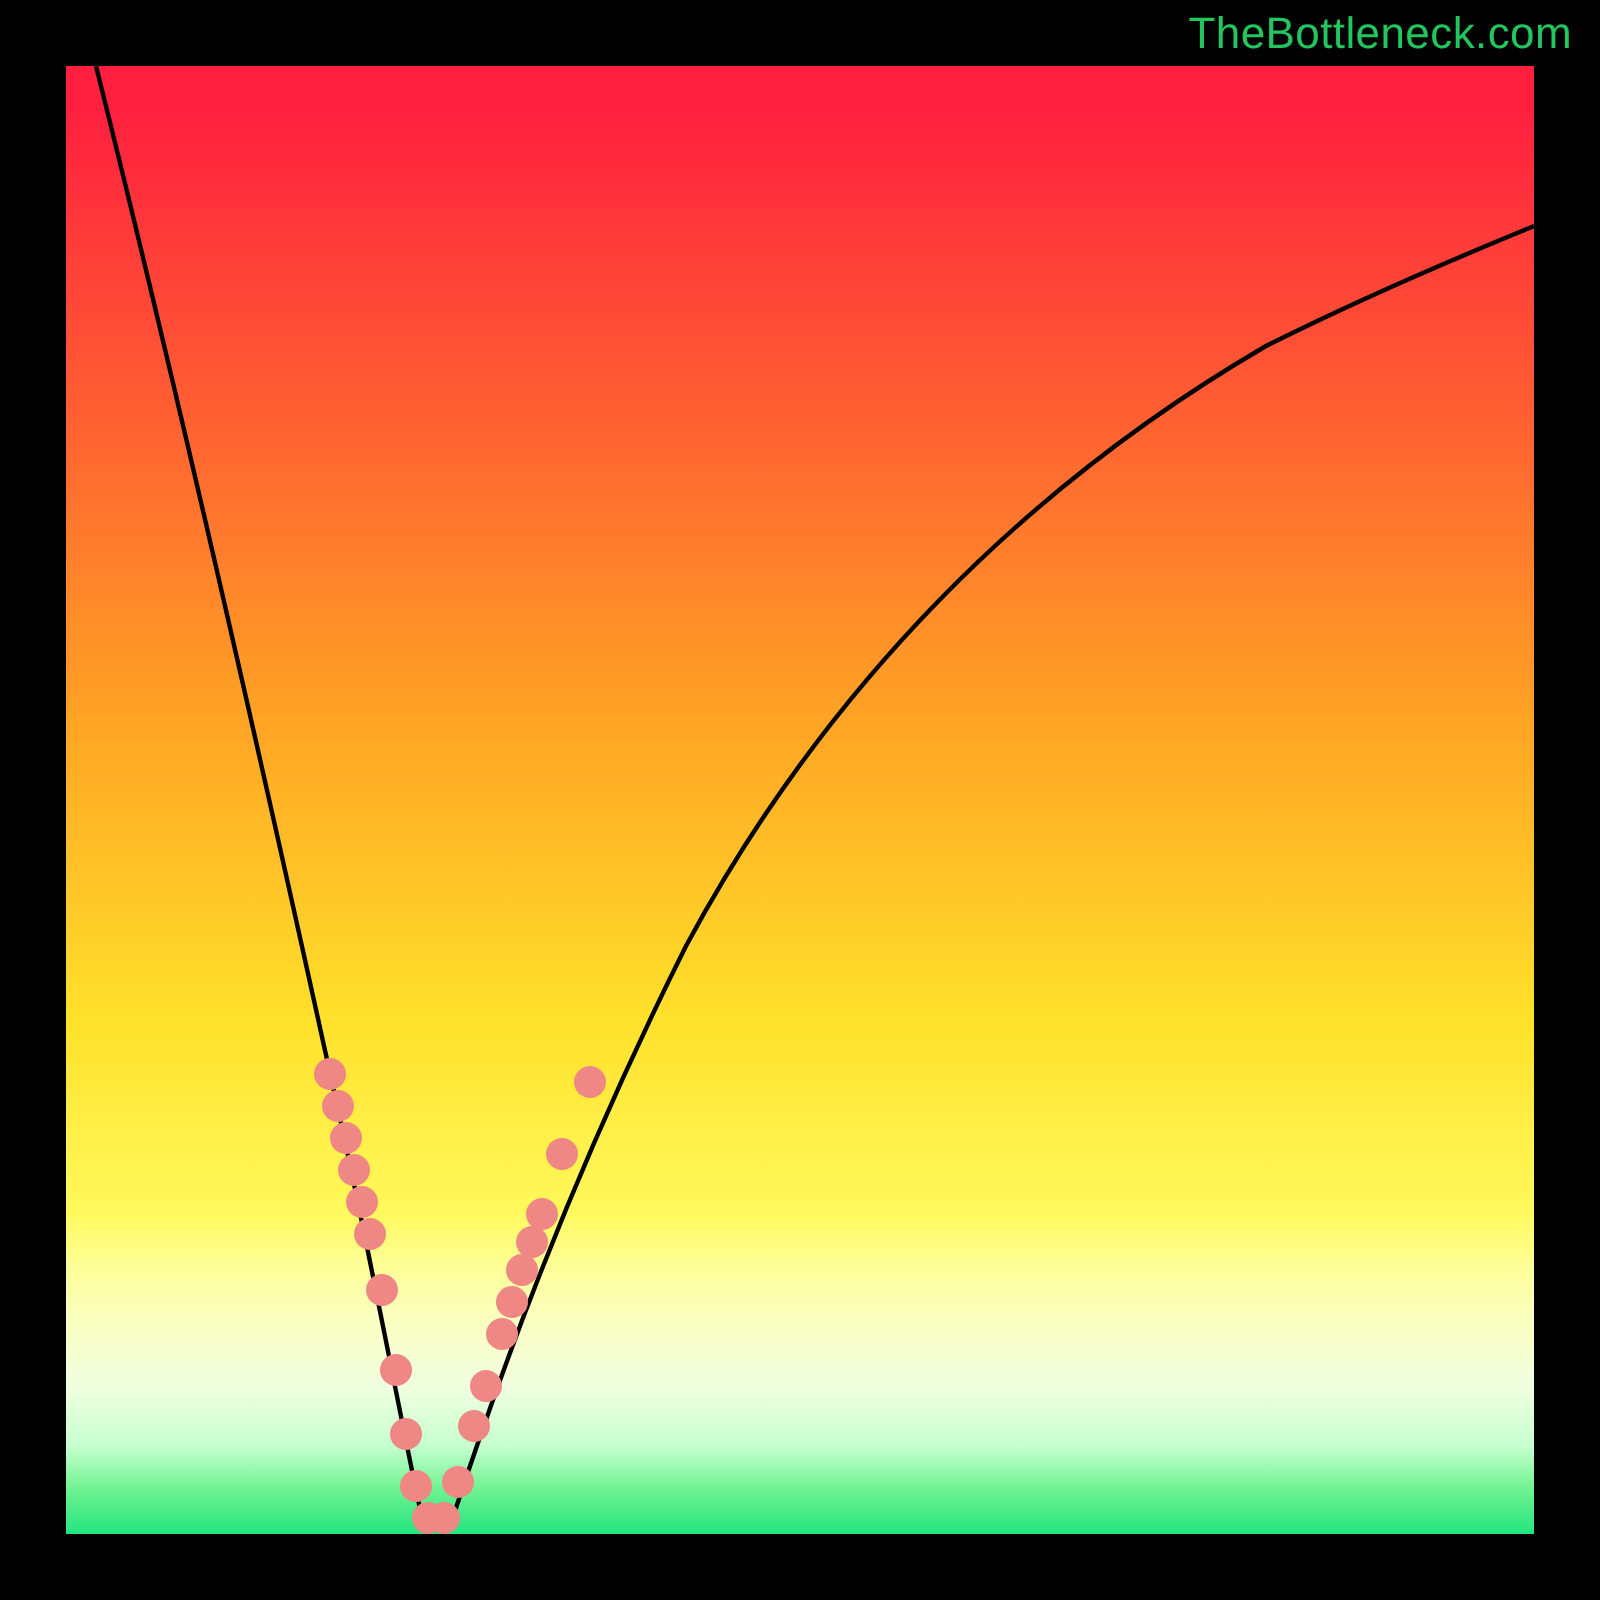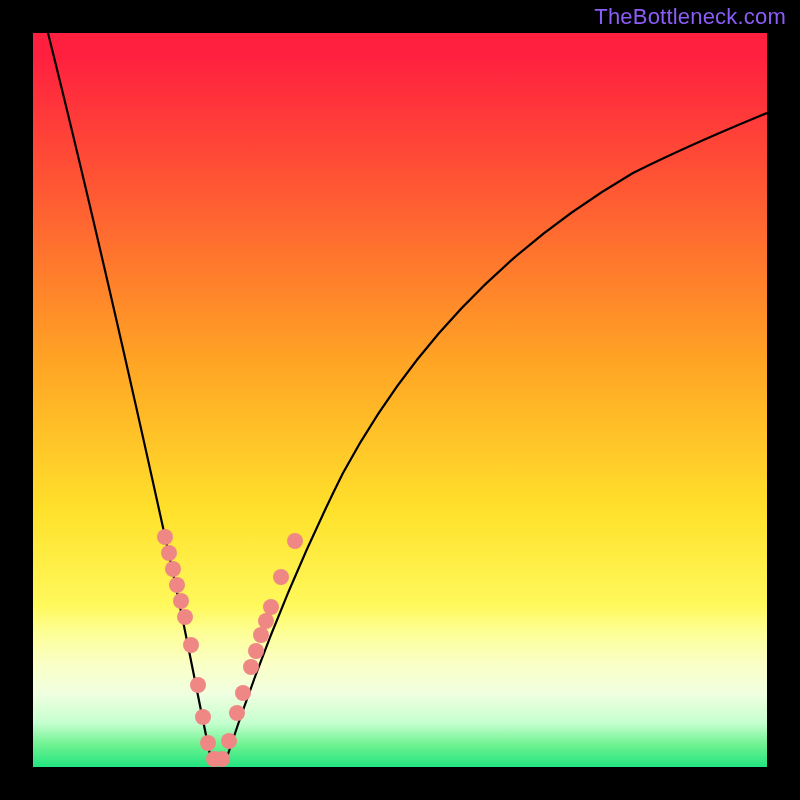--- a/index.html
+++ b/index.html
@@ -43,21 +43,21 @@
     inset: 0;
     pointer-events: none;
   }
   .watermark {
     position: absolute;
     top: 4px;
     right: 14px;
     font-size: 22px;
     letter-spacing: 0.2px;
     font-weight: 400;
-    color: #8b5cf6;
+    color: #22c55e;
     user-select: none;
     white-space: nowrap;
   }
 </style>
 </head>
 <body>
 
 <div class="watermark">TheBottleneck.com</div>
 
 <div class="frame">

